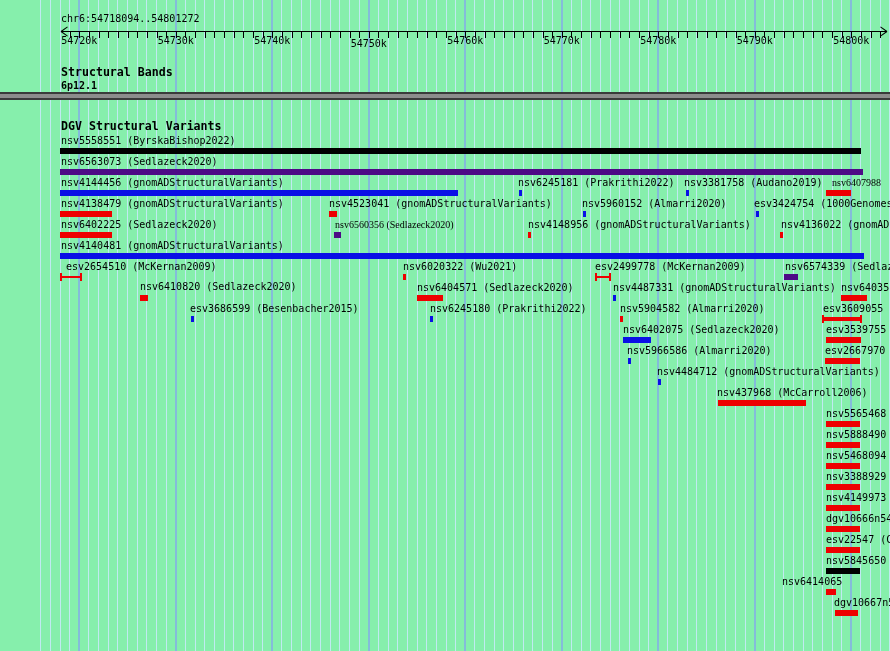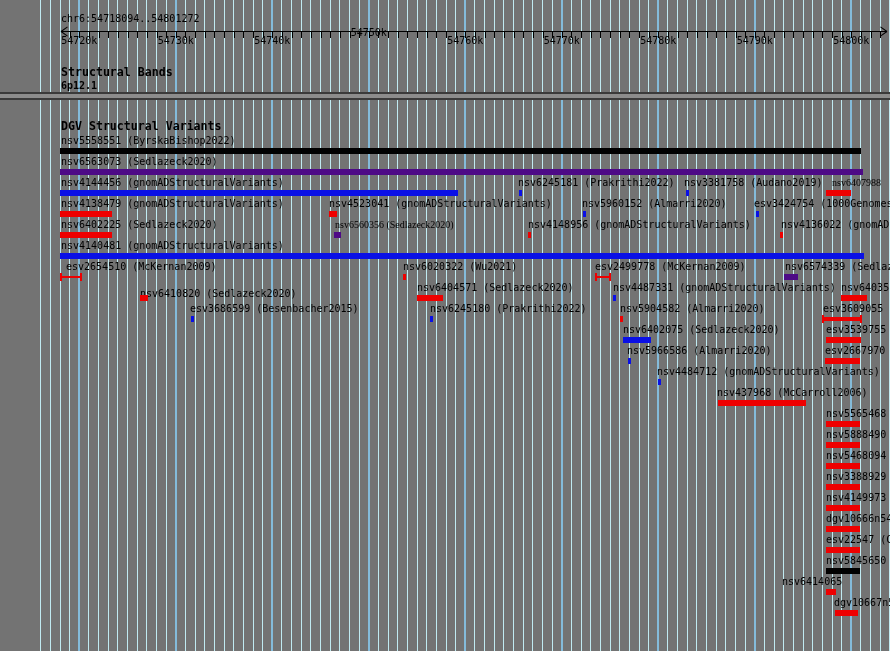--- a/index.html
+++ b/index.html
@@ -1,18 +1,18 @@
 <!DOCTYPE html>
 <html><head>
 <meta charset="utf-8">
 <style>
   html,body{margin:0;padding:0;background:#ffffff;}
   #app{
     position:relative;width:890px;height:651px;overflow:hidden;
-    background:#737373;font-family:"DejaVu Sans Mono",monospace;color:#000;
+    background:#86efac;font-family:"DejaVu Sans Mono",monospace;color:#000;
   }
   .gl{position:absolute;top:0;bottom:0;pointer-events:none;}
   .gl-minor{width:1px;background:#c0eaf1;}
   .gl-major{width:2px;background:#84bbda;}
   .txt{position:absolute;font-size:10px;line-height:11px;white-space:pre;}
   .hdr{position:absolute;font-size:11.6px;line-height:13px;font-weight:bold;white-space:pre;}
   .ruler-line{position:absolute;height:1px;background:#000;}
   .ruler-tick{position:absolute;width:1px;height:7px;background:#000;}
   .ruler-arrow{position:absolute;width:8px;height:1px;background:#000;}
   .ruler-lbl{position:absolute;font-size:10px;line-height:11px;transform:translateX(-50%);white-space:pre;}
@@ -209,21 +209,21 @@
       <div class="ruler-tick" style="left: 822.35px; top: 31px;"></div>
       <div class="ruler-tick" style="left: 832px; top: 31px;"></div>
       <div class="ruler-tick" style="left: 841.65px; top: 31px;"></div>
       <div class="ruler-tick" style="left: 851.3px; top: 31px;"></div>
       <div class="ruler-tick" style="left: 860.95px; top: 31px;"></div>
       <div class="ruler-tick" style="left: 870.6px; top: 31px;"></div>
       <div class="ruler-tick" style="left: 880.25px; top: 31px;"></div>
       <div class="ruler-lbl" style="left: 79.3px; top: 35px;">54720k</div>
       <div class="ruler-lbl" style="left: 175.8px; top: 35px;">54730k</div>
       <div class="ruler-lbl" style="left: 272.3px; top: 35px;">54740k</div>
-      <div class="ruler-lbl" style="left: 368.8px; top: 27px;">54750k</div>
+      <div class="ruler-lbl" style="left: 368.8px; top: 38px;">54750k</div>
       <div class="ruler-lbl" style="left: 465.3px; top: 35px;">54760k</div>
       <div class="ruler-lbl" style="left: 561.8px; top: 35px;">54770k</div>
       <div class="ruler-lbl" style="left: 658.3px; top: 35px;">54780k</div>
       <div class="ruler-lbl" style="left: 754.8px; top: 35px;">54790k</div>
       <div class="ruler-lbl" style="left: 851.3px; top: 35px;">54800k</div>
     </div>
 
   <div class="hdr" style="left:61px;top:66px;">Structural Bands</div>
   <div class="txt" style="left:61px;top:80px;font-weight:bold;">6p12.1</div>
   <div class="band-bar" style="top:92px;"></div>
@@ -266,21 +266,21 @@
         <div class="mid" style="top: 3px; height: 2px; background: rgb(238, 0, 0);"></div>
       </div>
       <div class="txt" style="left: 403px; top: 261px;">nsv6020322 (Wu2021)</div>
       <div class="glyph-bar" style="left: 403px; top: 274px; width: 3px; background: rgb(238, 0, 0);"></div>
       <div class="txt" style="left: 595px; top: 261px;">esv2499778 (McKernan2009)</div>
       <div class="glyph-ibeam" style="left: 595px; top: 273px; width: 16px; border-left: 2px solid rgb(238, 0, 0); border-right: 2px solid rgb(238, 0, 0);">
         <div class="mid" style="top: 3px; height: 2px; background: rgb(238, 0, 0);"></div>
       </div>
       <div class="txt" style="left: 785px; top: 261px;">nsv6574339 (Sedlaz</div>
       <div class="glyph-bar" style="left: 784px; top: 274px; width: 14px; background: rgb(77, 10, 134);"></div>
-      <div class="txt" style="left: 140px; top: 288px;">nsv6410820 (Sedlazeck2020)</div>
+      <div class="txt" style="left: 140px; top: 281px;">nsv6410820 (Sedlazeck2020)</div>
       <div class="glyph-bar" style="left: 140px; top: 295px; width: 8px; background: rgb(238, 0, 0);"></div>
       <div class="txt" style="left: 417px; top: 282px;">nsv6404571 (Sedlazeck2020)</div>
       <div class="glyph-bar" style="left: 417px; top: 295px; width: 26px; background: rgb(238, 0, 0);"></div>
       <div class="txt" style="left: 613px; top: 282px;">nsv4487331 (gnomADStructuralVariants)</div>
       <div class="glyph-bar" style="left: 613px; top: 295px; width: 3px; background: rgb(10, 16, 230);"></div>
       <div class="txt" style="left: 841px; top: 282px;">nsv640351</div>
       <div class="glyph-bar" style="left: 841px; top: 295px; width: 26px; background: rgb(238, 0, 0);"></div>
       <div class="txt" style="left: 190px; top: 303px;">esv3686599 (Besenbacher2015)</div>
       <div class="glyph-bar" style="left: 191px; top: 316px; width: 3px; background: rgb(10, 16, 230);"></div>
       <div class="txt" style="left: 430px; top: 303px;">nsv6245180 (Prakrithi2022)</div>

